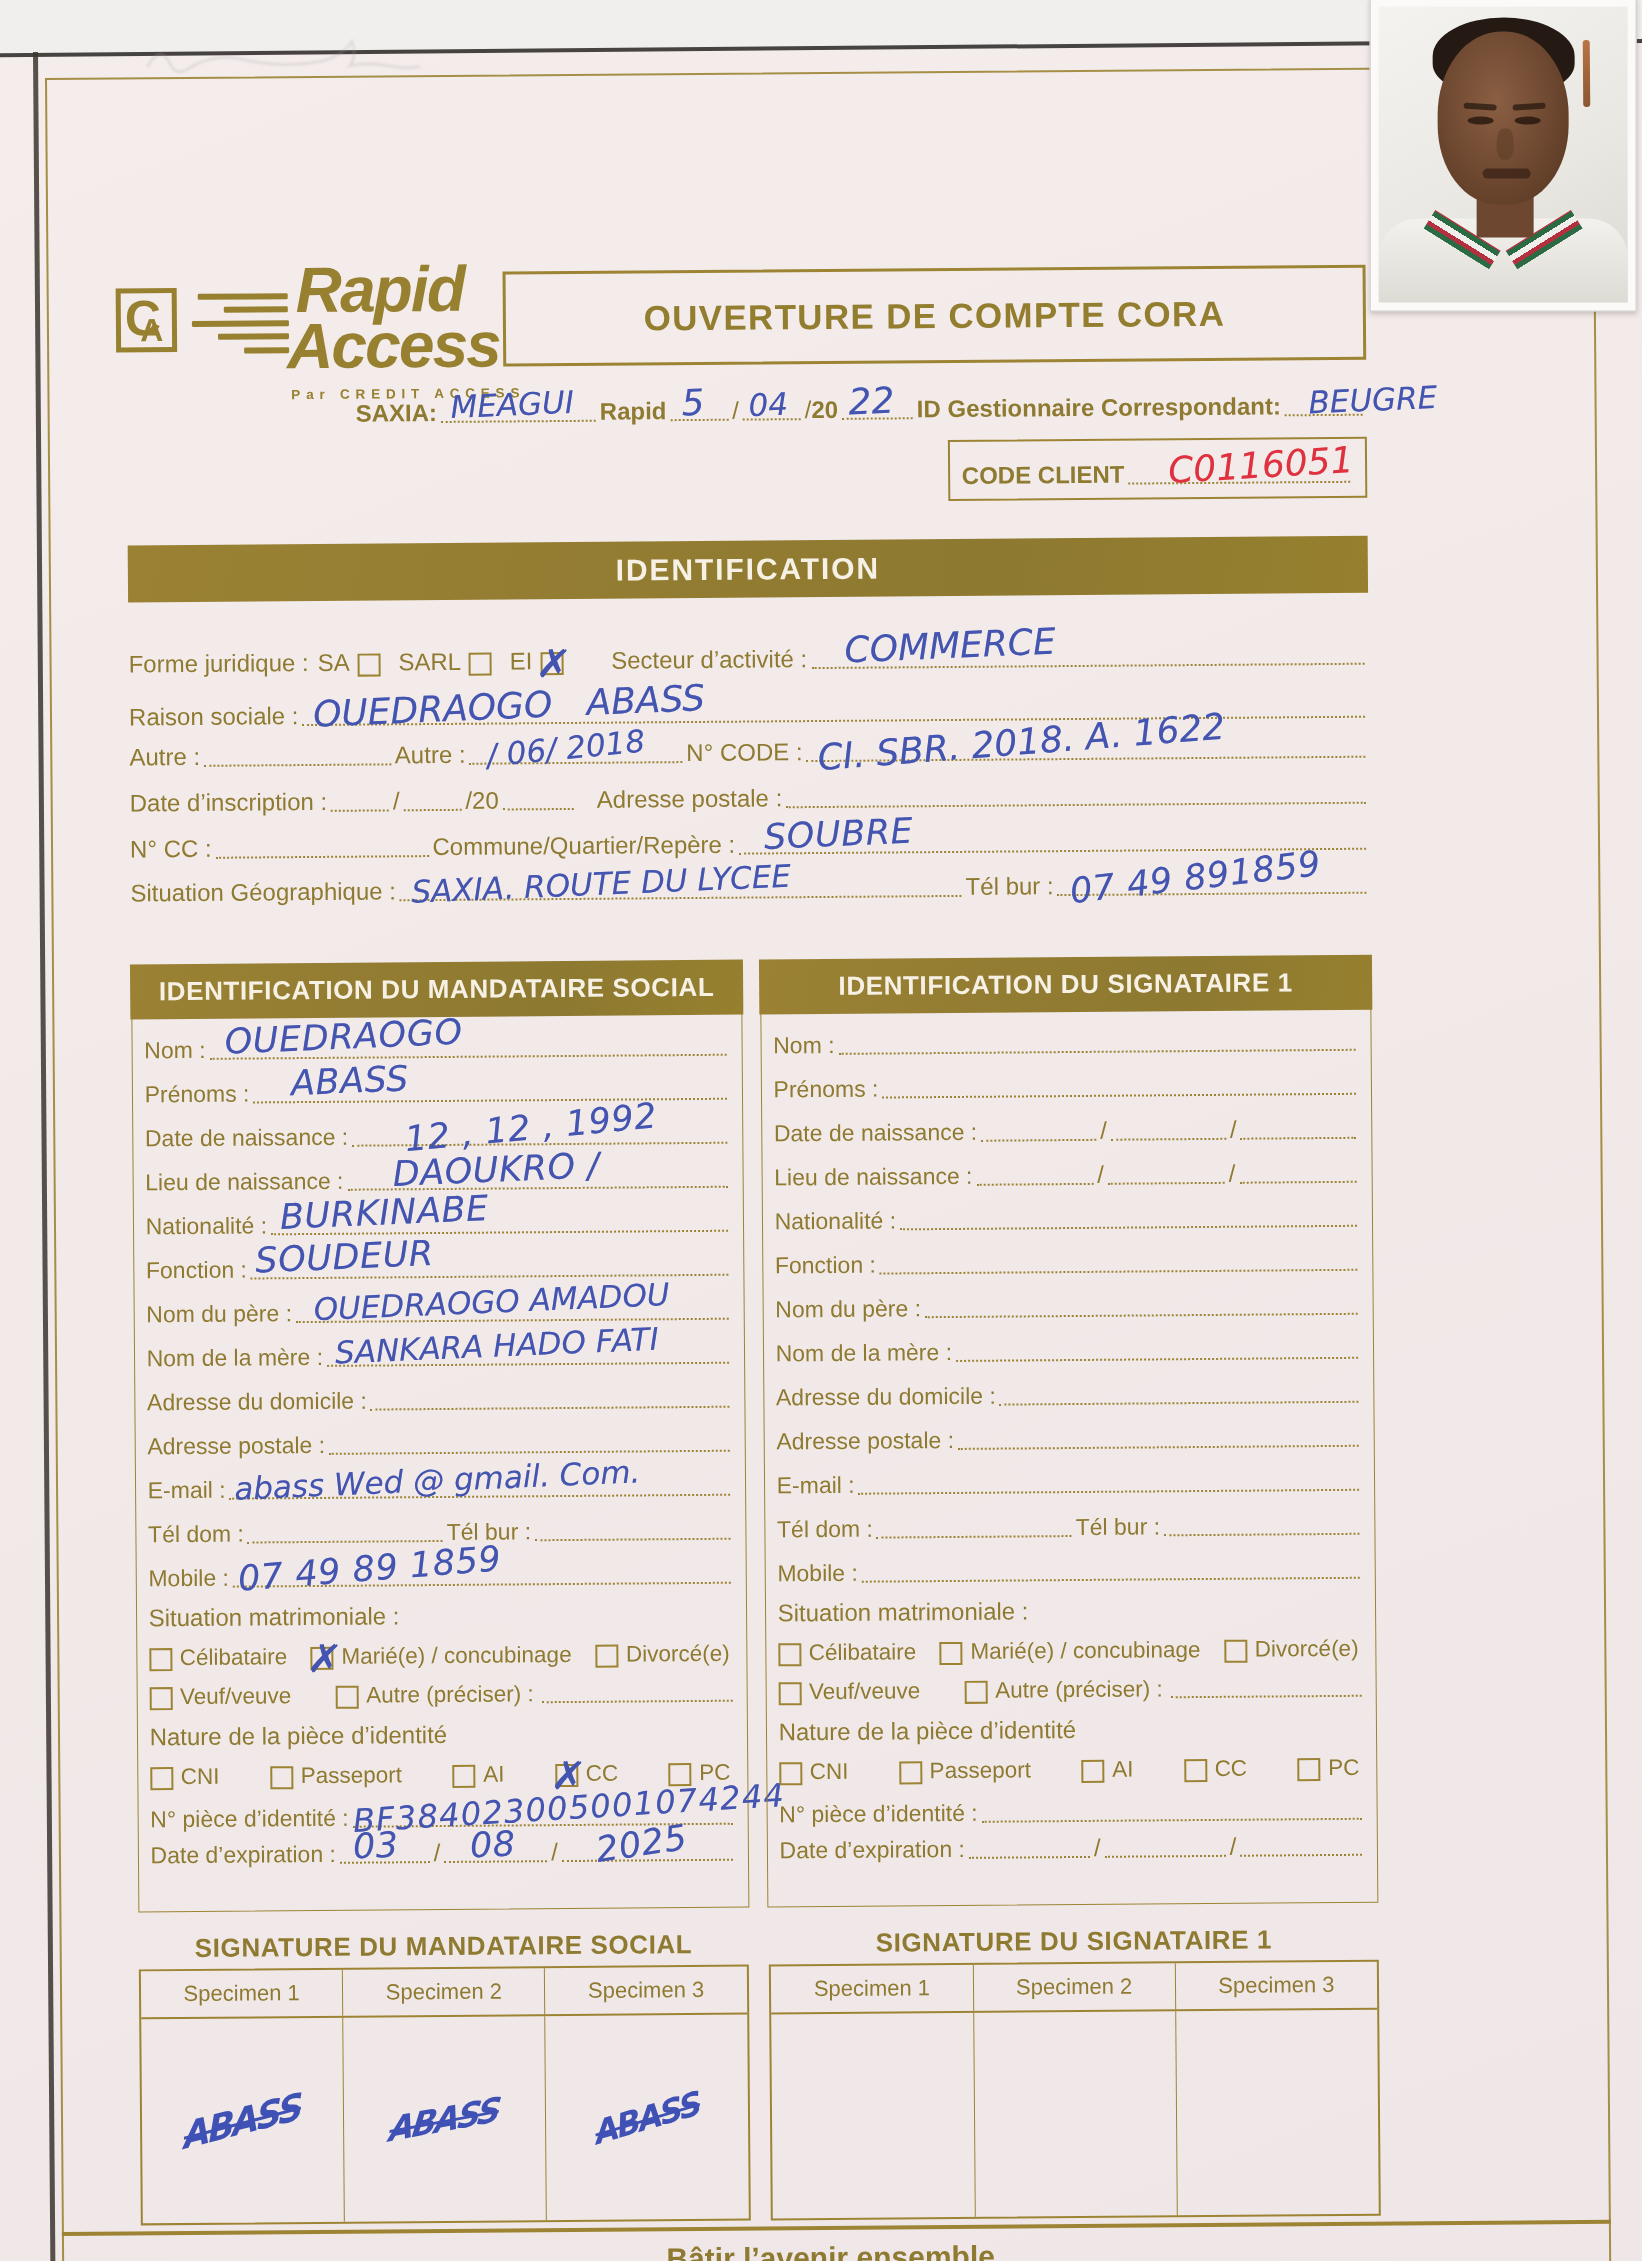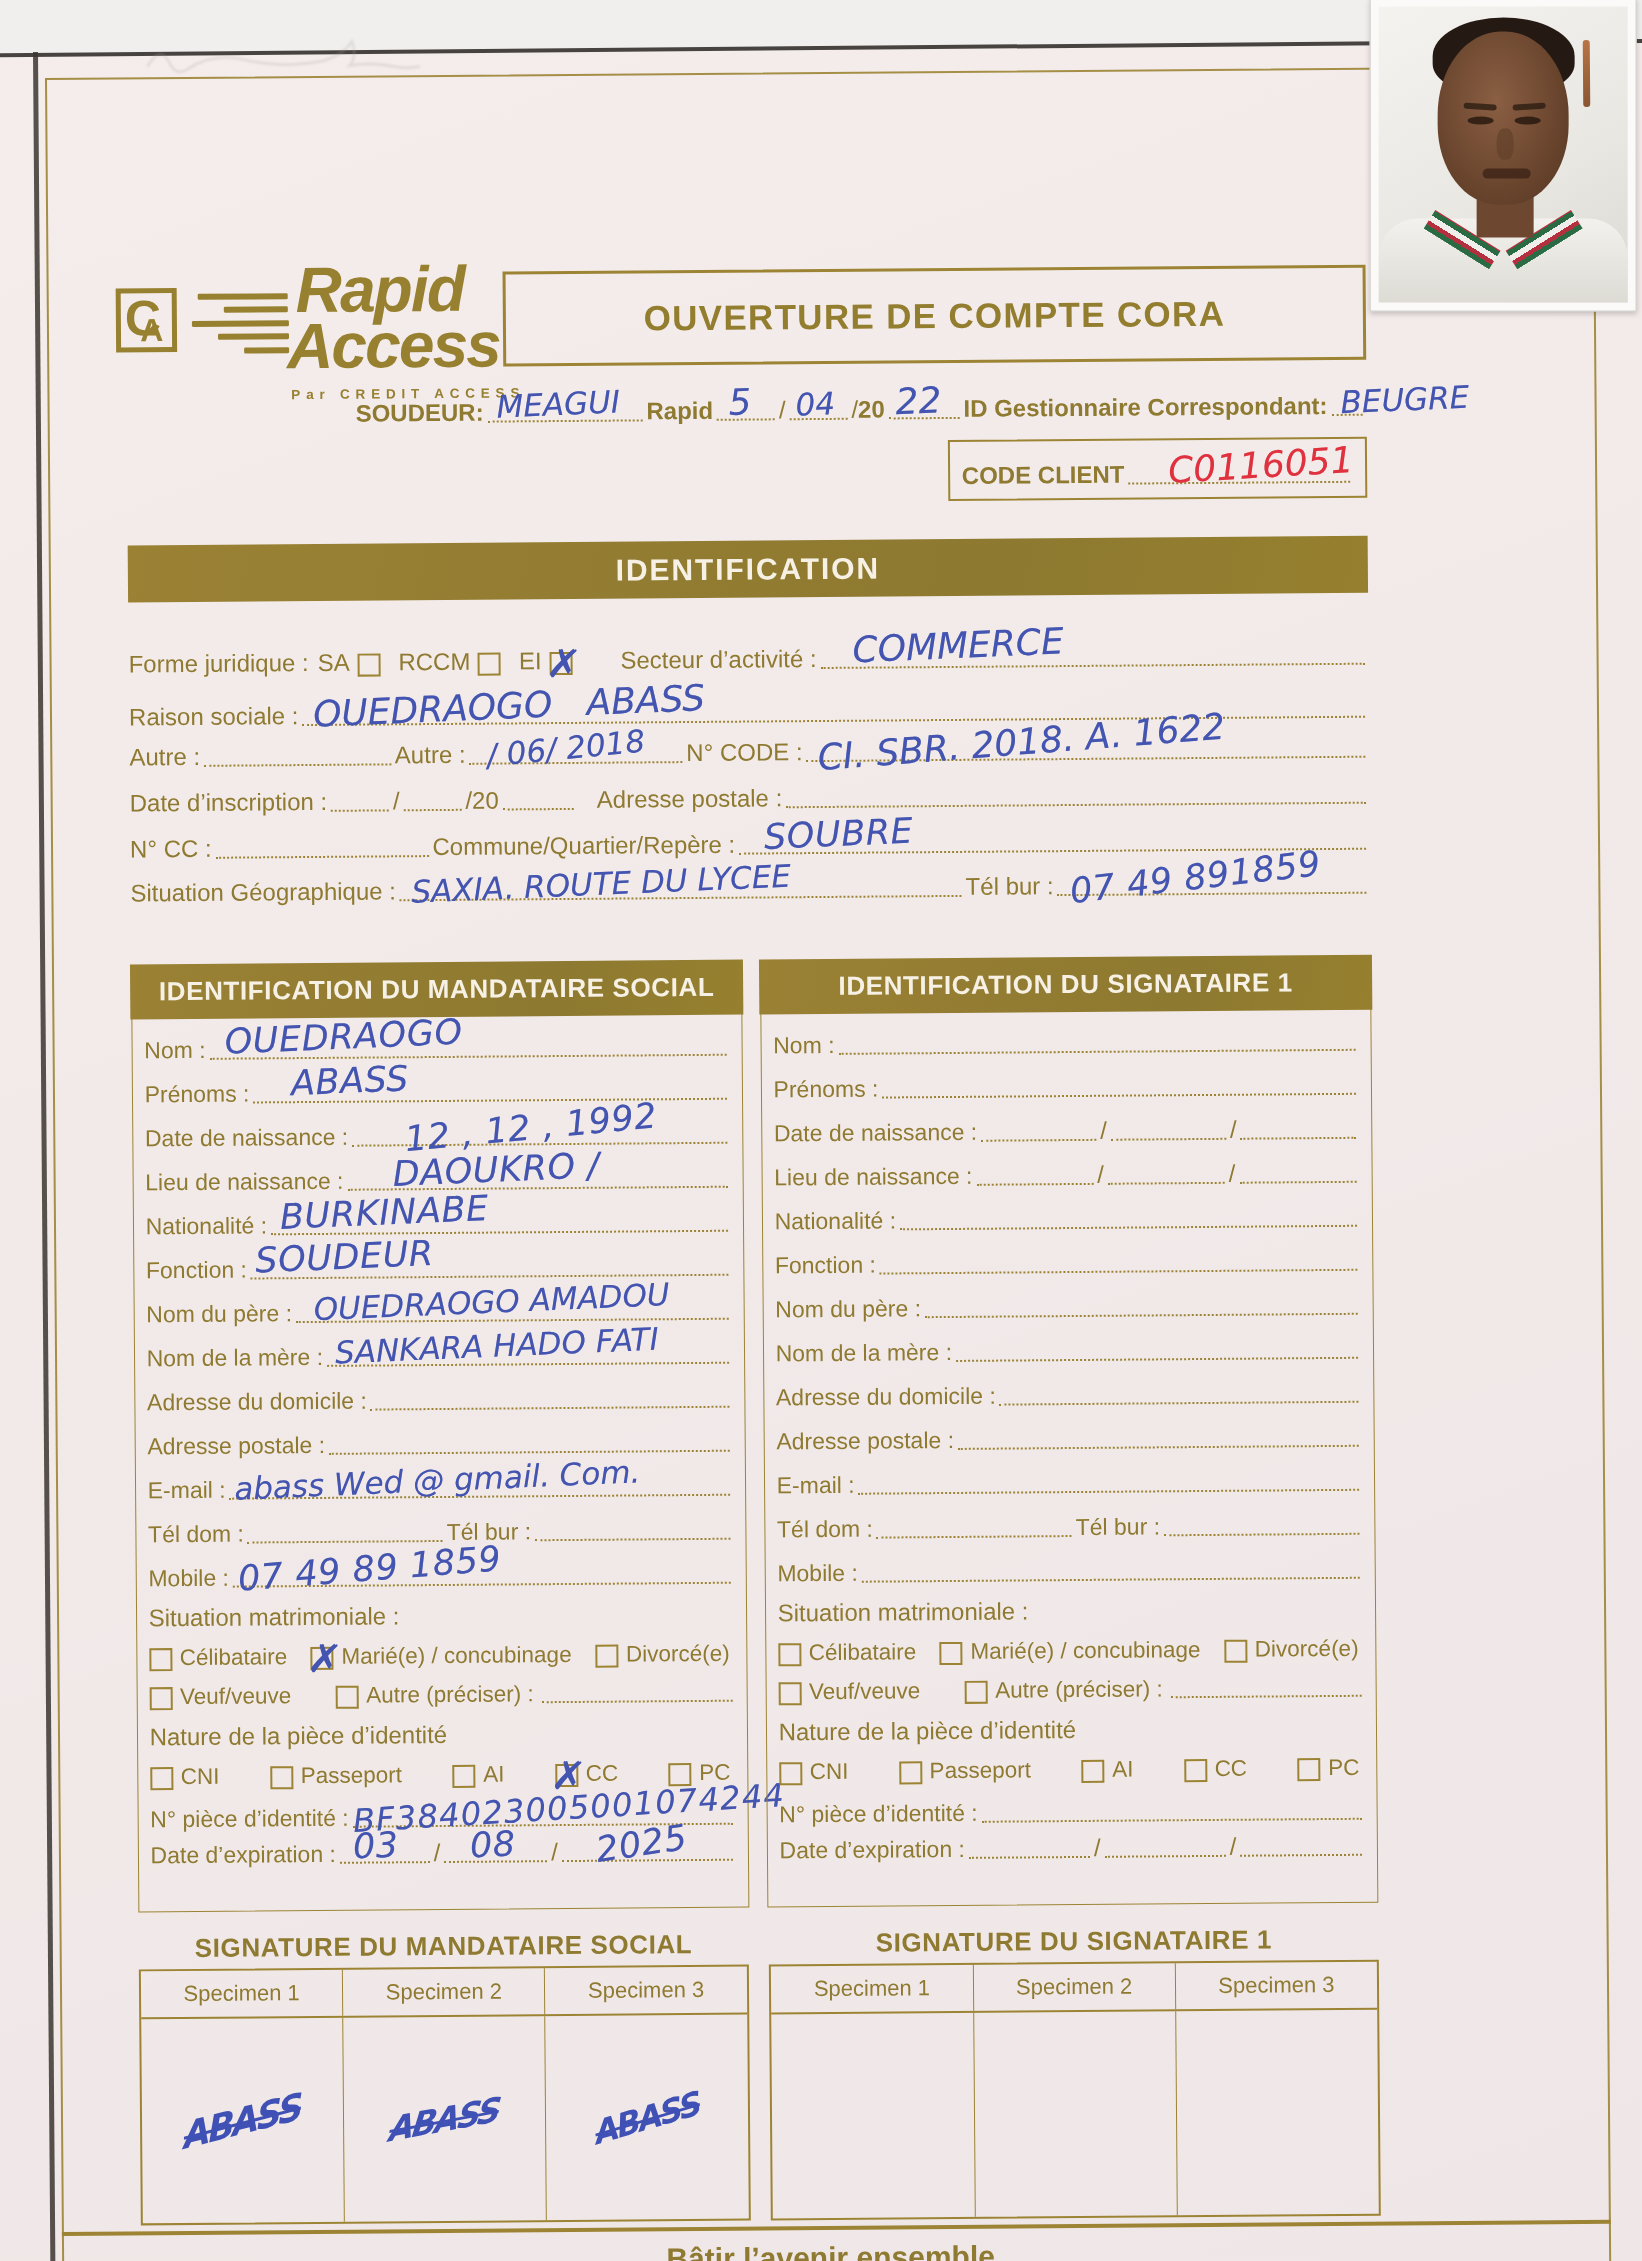--- a/index.html
+++ b/index.html
@@ -174,21 +174,21 @@
         <div class="brand-n2">Access</div>
         <div class="brand-tag">Par CREDIT ACCESS</div>
       </div>
     </div>
 
     <div class="title-box">
       <span>OUVERTURE DE COMPTE CORA</span>
     </div>
 
     <div class="hdr-row">
-      <span class="lbl b">SOUDEUR:</span>
+      <span class="lbl b">SAXIA:</span>
       <span class="dots fix" style="width:155px;">
         <i class="hw" style="left:6%; bottom:0;">MEAGUI</i>
       </span>
       <span class="lbl b">Rapid</span>
       <span class="dots fix" style="width:58px;">
         <i class="hw big" style="left:20%;">5</i>
       </span>
       <span class="slash">/</span>
       <span class="dots fix" style="width:58px;">
         <i class="hw" style="left:10%;">04</i>
@@ -216,21 +216,21 @@
     </div>
 
     <div class="ident-rows">
       <div class="irow r1">
         <span class="lbl">Forme juridique :</span>
         <span class="chk">
           <span class="lbl">SA</span>
           <span class="box"></span>
         </span>
         <span class="chk">
-          <span class="lbl">RCCM</span>
+          <span class="lbl">SARL</span>
           <span class="box"></span>
         </span>
         <span class="chk">
           <span class="lbl">EI</span>
           <span class="box checked"></span>
         </span>
         <span class="lbl" style="margin-left:39px;">Secteur d’activité :</span>
         <span class="dots">
           <i class="hw big" style="left:6%; bottom:1.3px;">COMMERCE</i>
         </span>

